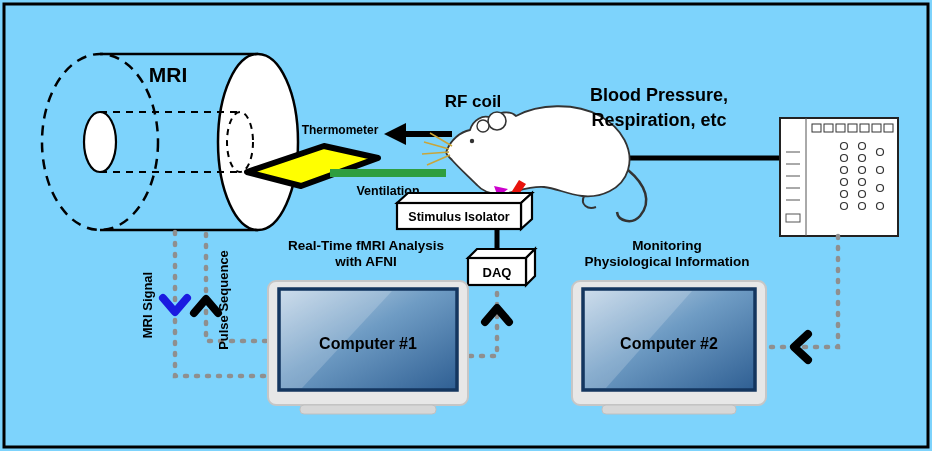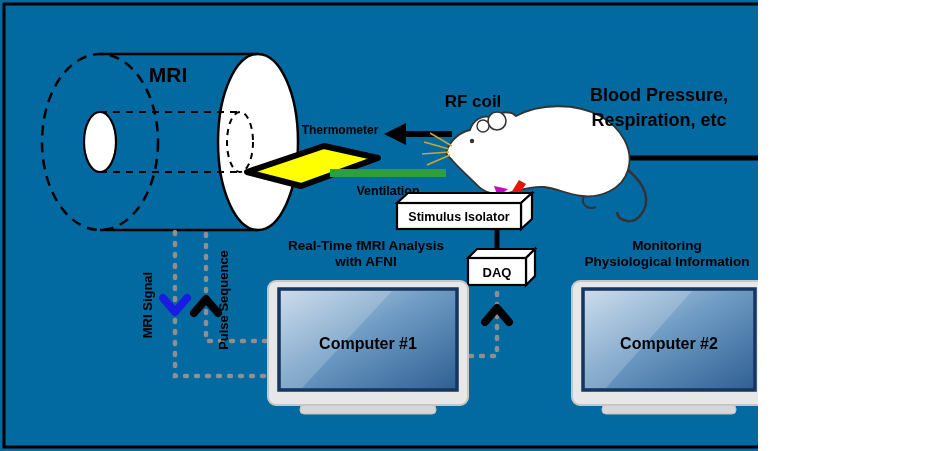--- a/index.html
+++ b/index.html
@@ -1,19 +1,19 @@
 <!DOCTYPE html>
 <html><head>
 <meta charset="utf-8">
 <style>
   html, body { margin: 0; padding: 0; background: #ffffff; }
   .canvas {
     position: relative;
-    width: 758px; height: 451px;
-    background: #0369a1;
+    width: 932px; height: 451px;
+    background: #7dd3fc;
     font-family: "Liberation Sans", sans-serif;
     overflow: hidden;
   }
   svg text {
     font-family: "Liberation Sans", sans-serif;
     font-weight: 700;
     fill: #000;
   }
 </style>
 </head>

